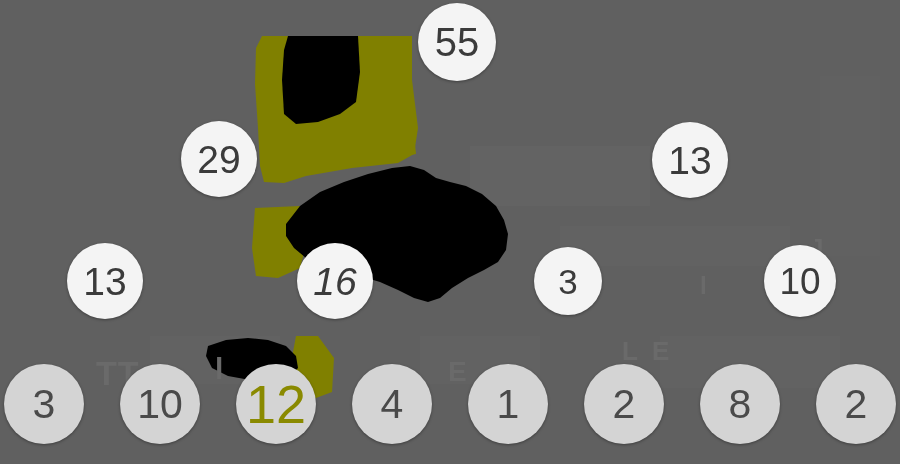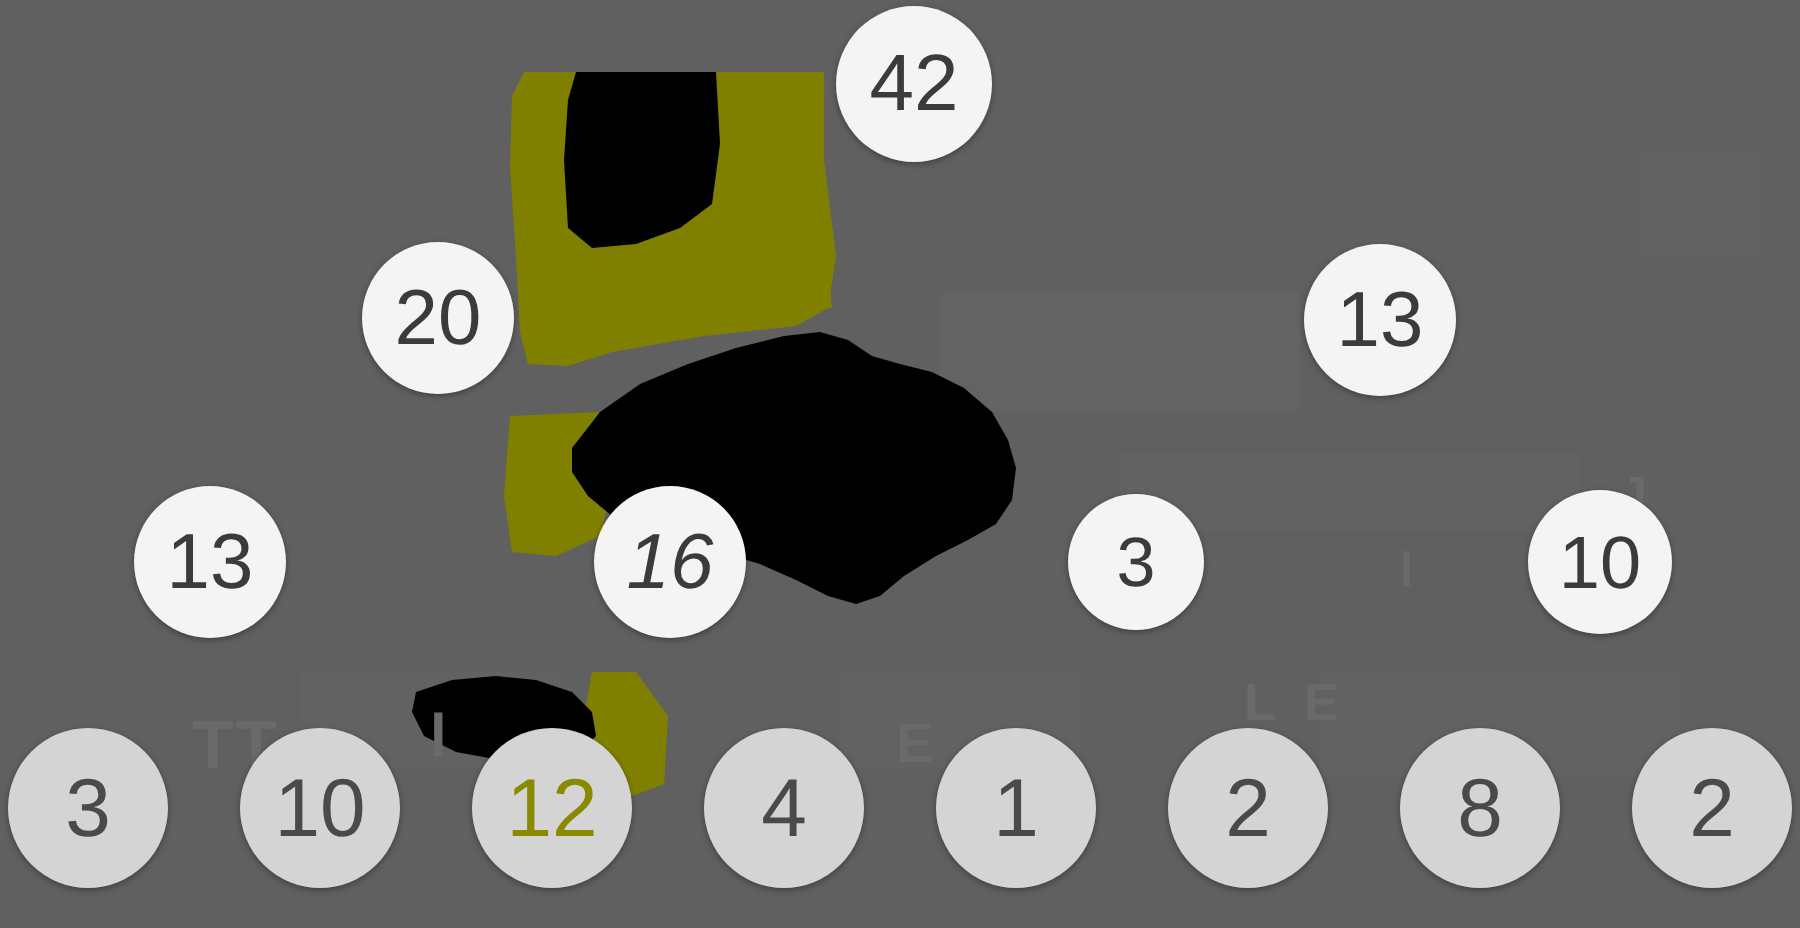--- a/index.html
+++ b/index.html
@@ -143,24 +143,24 @@
         <div class="ghost-label" style="left: 622px; top: 300px; font-size: 26px;">L</div>
         <div class="ghost-label" style="left: 652px; top: 300px; font-size: 26px;">E</div>
         <div class="ghost-label" style="left: 700px; top: 236px; font-size: 24px;">l</div>
         <div class="ghost-label" style="left: 614px; top: 342px; font-size: 26px;">L</div>
         <div class="ghost-label" style="left: 810px; top: 198px; font-size: 24px;">J</div>
       </div>
   </div>
 
   <div id="cluster-layer">
       <div class="cluster tier-high" style="left: 418px; top: 3px; width: 78px; height: 78px;">
-        <span class="cluster-count" style="font-size: 40px;">42</span>
+        <span class="cluster-count" style="font-size: 40px;">55</span>
       </div>
       <div class="cluster tier-high" style="left: 181px; top: 121px; width: 76px; height: 76px;">
-        <span class="cluster-count" style="font-size: 39px;">20</span>
+        <span class="cluster-count" style="font-size: 39px;">29</span>
       </div>
       <div class="cluster tier-high" style="left: 652px; top: 122px; width: 76px; height: 76px;">
         <span class="cluster-count" style="font-size: 39px;">13</span>
       </div>
       <div class="cluster tier-mid" style="left: 67px; top: 243px; width: 76px; height: 76px;">
         <span class="cluster-count" style="font-size: 39px;">13</span>
       </div>
       <div class="cluster tier-mid" style="left: 297px; top: 243px; width: 76px; height: 76px;">
         <span class="cluster-count" style="font-size: 39px; font-style: italic;">16</span>
       </div>
@@ -170,21 +170,21 @@
       <div class="cluster tier-mid" style="left: 764px; top: 245px; width: 72px; height: 72px;">
         <span class="cluster-count" style="font-size: 37px;">10</span>
       </div>
       <div class="cluster tier-low" style="left: 4px; top: 364px; width: 80px; height: 80px;">
         <span class="cluster-count" style="font-size: 41px;">3</span>
       </div>
       <div class="cluster tier-low" style="left: 120px; top: 364px; width: 80px; height: 80px;">
         <span class="cluster-count" style="font-size: 41px;">10</span>
       </div>
       <div class="cluster tier-low" style="left: 236px; top: 364px; width: 80px; height: 80px;">
-        <span class="cluster-count count-accent" style="font-size: 41px;">12</span>
+        <span class="cluster-count count-accent" style="font-size: 54px;">12</span>
       </div>
       <div class="cluster tier-low" style="left: 352px; top: 364px; width: 80px; height: 80px;">
         <span class="cluster-count" style="font-size: 41px;">4</span>
       </div>
       <div class="cluster tier-low" style="left: 468px; top: 364px; width: 80px; height: 80px;">
         <span class="cluster-count" style="font-size: 41px;">1</span>
       </div>
       <div class="cluster tier-low" style="left: 584px; top: 364px; width: 80px; height: 80px;">
         <span class="cluster-count" style="font-size: 41px;">2</span>
       </div>

